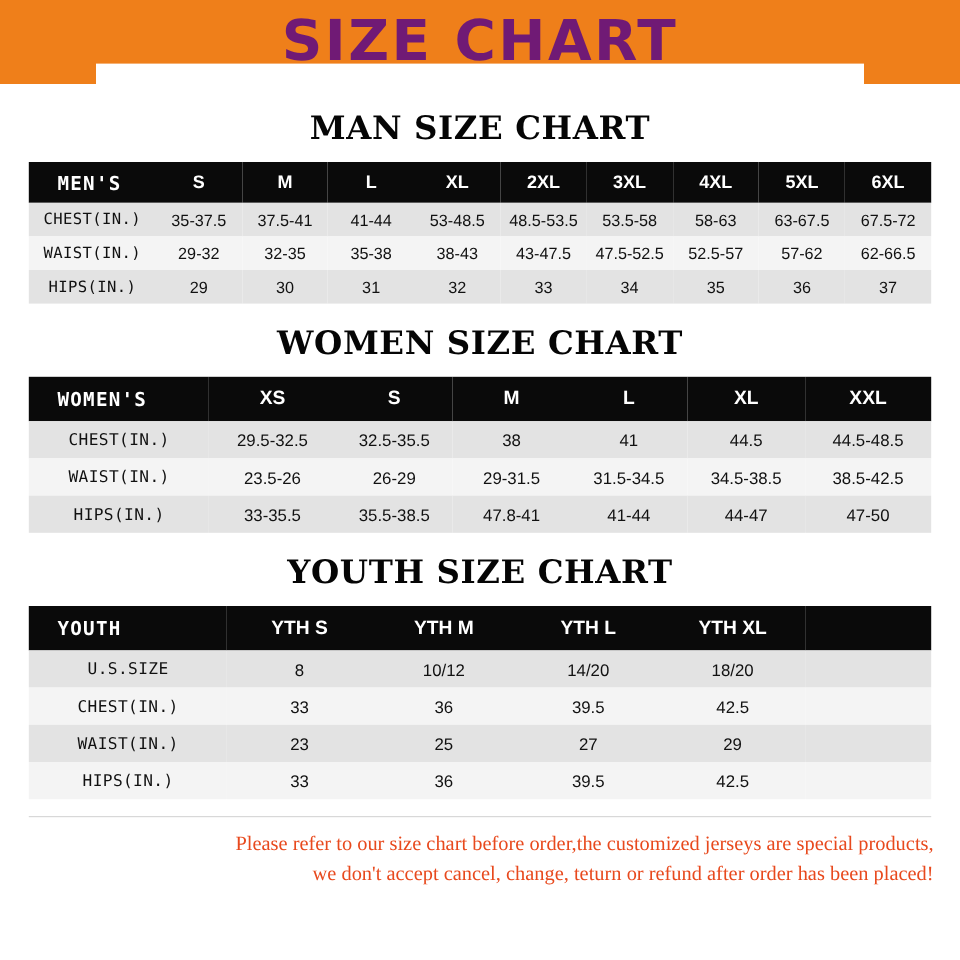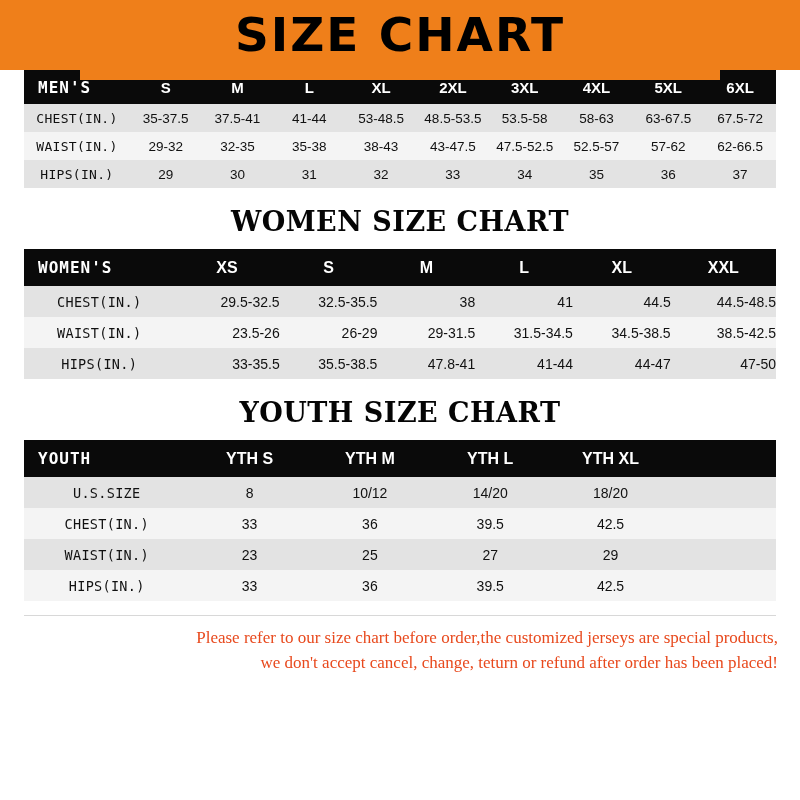--- a/index.html
+++ b/index.html
@@ -34,28 +34,28 @@
     width: 80px;
     background: #ef7f1a;
   }
   .banner-left { left: 0; }
   .banner-right { right: 0; }
   .banner-title {
     position: absolute;
     top: 0;
     left: 80px;
     right: 80px;
-    height: 80px;
+    height: 53px;
     line-height: 70px;
     text-align: center;
     font-family: "DejaVu Sans", sans-serif;
     font-weight: bold;
     font-size: 47px;
     letter-spacing: 2px;
-    color: #000000;
+    color: #701a75;
     background: #ef7f1a;
     white-space: nowrap;
   }
 
   
   .section {
     padding: 0 24px;
   }
   .section-title {
     text-align: center;
@@ -82,21 +82,21 @@
     height: 34px;
     font-size: 15px;
     text-align: center;
     padding: 0;
   }
   table.size-table thead th.corner {
     font-family: "DejaVu Sans Mono", monospace;
     font-size: 16px;
     letter-spacing: 1px;
     text-align: left;
-    padding-left: 14px;
+    padding-left: 24px;
   }
   table.size-table tbody td {
     height: 28px;
     font-size: 13.5px;
     text-align: center;
     color: #111111;
     padding: 0;
   }
   table.size-table tbody td.rowhead {
     font-family: "DejaVu Sans Mono", monospace;
@@ -106,21 +106,21 @@
   }
   table.size-table tbody tr.odd td { background: #e3e3e3; }
   table.size-table tbody tr.even td { background: #f4f4f4; }
 
   
   table.men thead th { font-size: 15px; }
   table.women thead th { font-size: 16px; }
   table.youth thead th { font-size: 16px; }
   table.women tbody td, table.youth tbody td { font-size: 14px; }
   table.women tbody td.rowhead, table.youth tbody td.rowhead { font-size: 13.5px; }
-  table.women tbody td { height: 31px; text-align: right; }
+  table.women tbody td { height: 31px; }
   table.youth tbody td { height: 31px; }
   table.women thead th, table.youth thead th { height: 37px; margin-top: 14px; }
 
   
   .divider {
     height: 1px;
     background: #d8d8d8;
     margin: 14px 24px 0 24px;
   }
   .note {
@@ -138,20 +138,21 @@
 
 <div class="page">
 
   <div class="banner">
     <div class="banner-left"></div>
     <div class="banner-right"></div>
     <div class="banner-title">SIZE CHART</div>
   </div>
 
   <div class="section">
+    <div class="section-title first">MAN SIZE CHART</div>
     <table class="size-table men">
       <colgroup>
         <col style="width:14%">
           <col style="width:9.5%">
           <col style="width:9.5%">
           <col style="width:9.5%">
         <col style="width:9.5%">
           <col style="width:9.5%">
           <col style="width:9.5%">
           <col style="width:9.5%">

